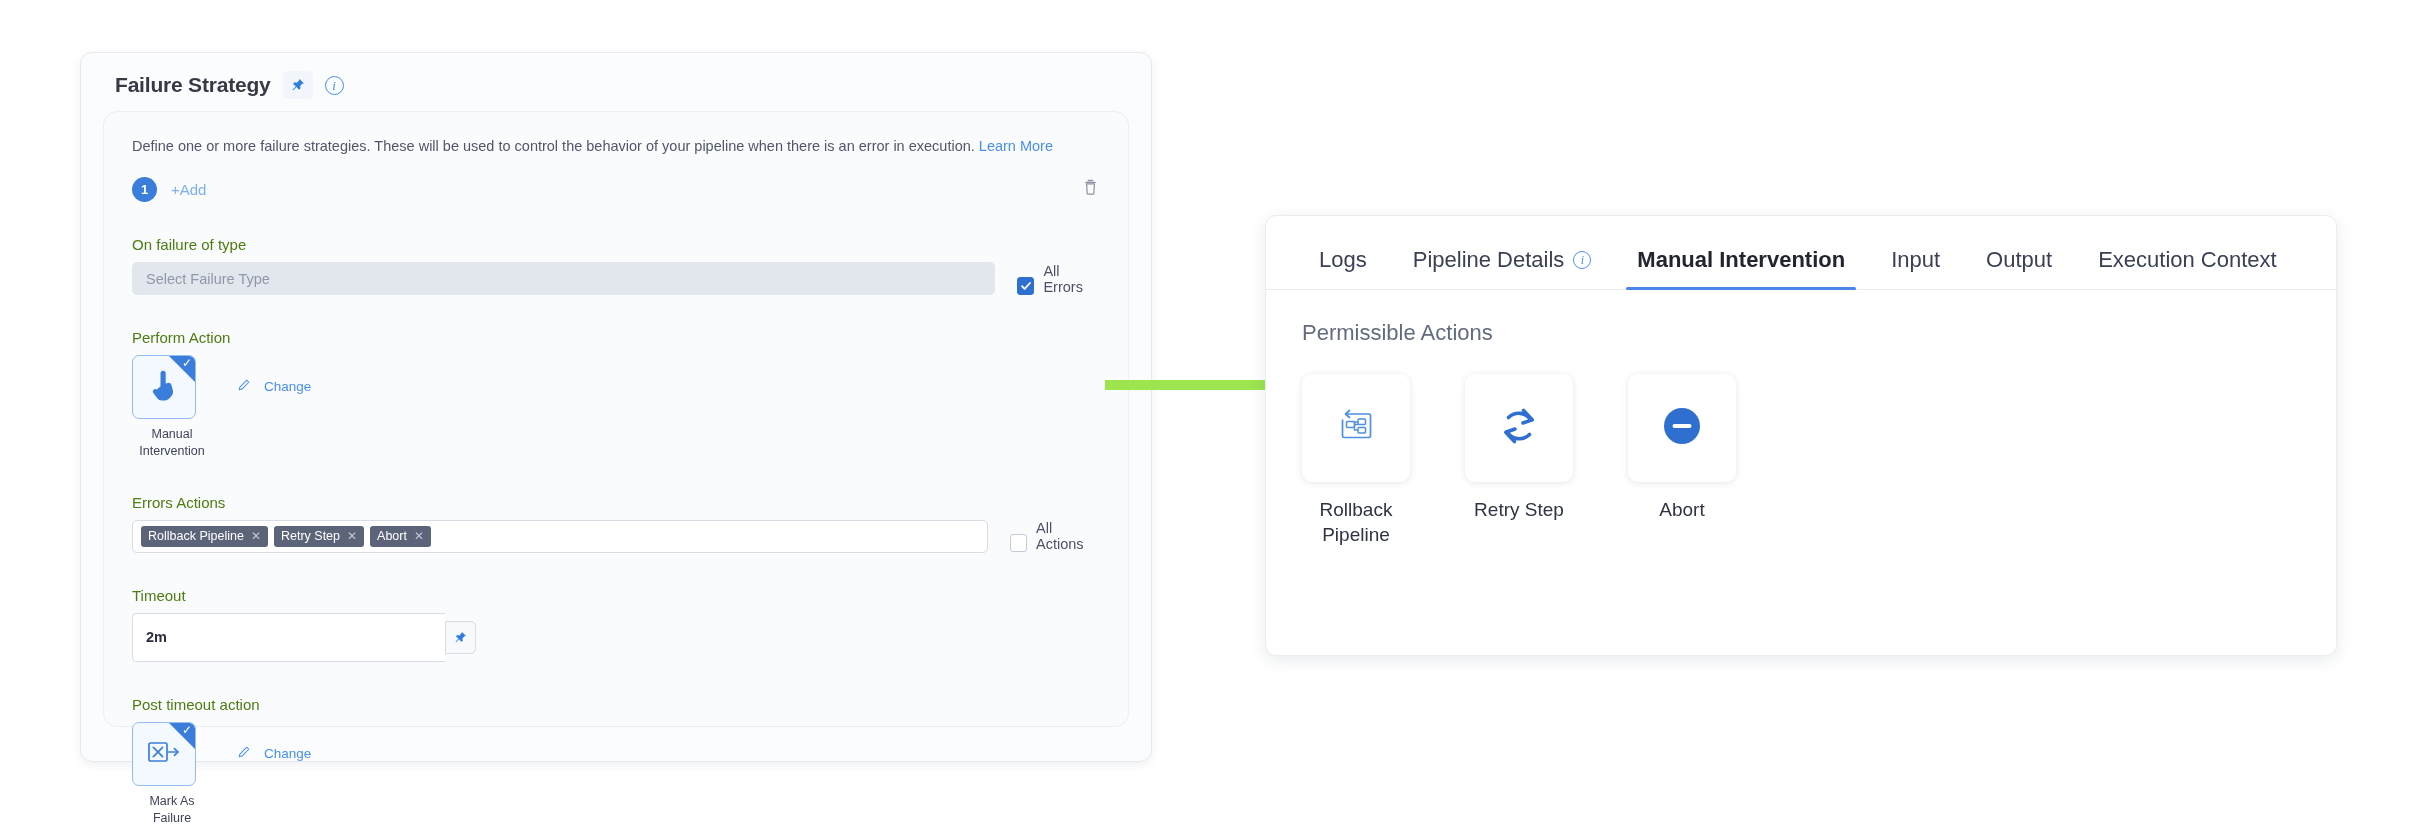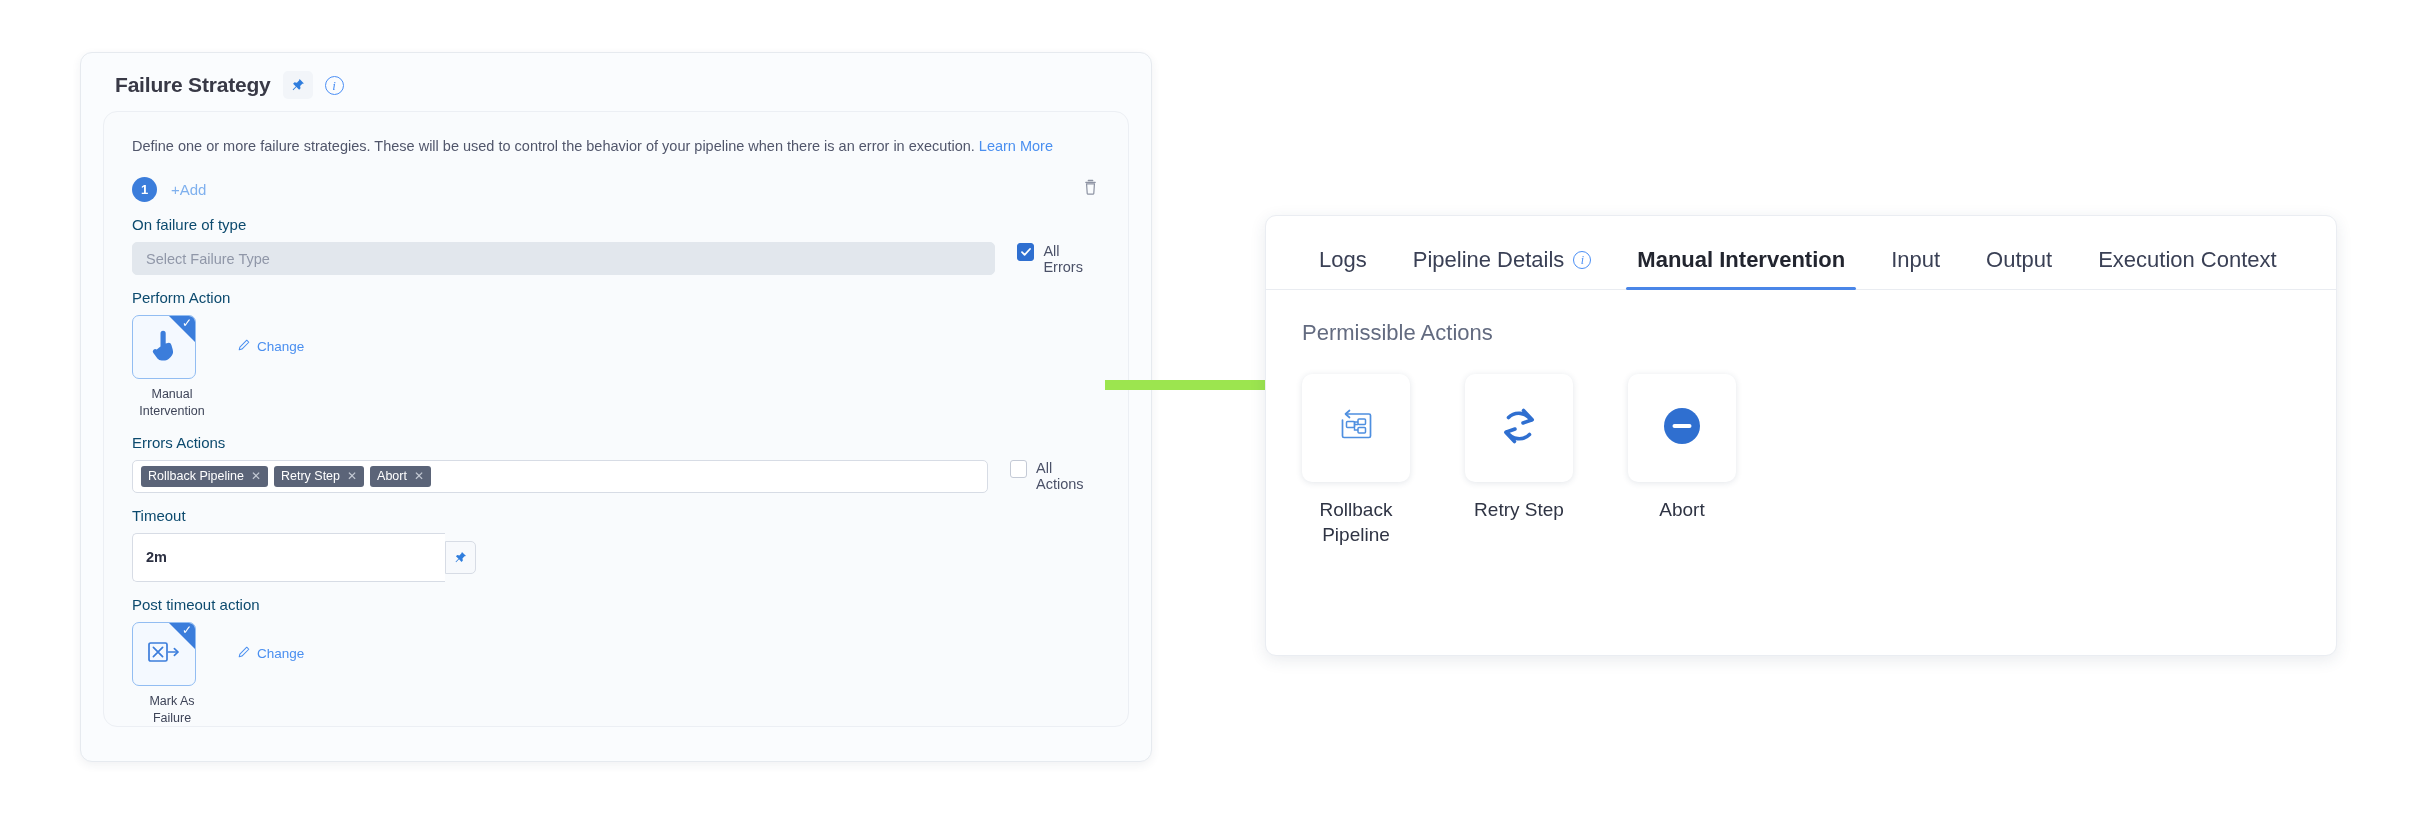--- a/index.html
+++ b/index.html
@@ -91,39 +91,39 @@
     cursor: pointer;
   }
   .trash-icon {
     position: absolute;
     right: 2px; top: 2px;
     cursor: pointer;
   }
 
   .fld-label {
     font-size: 15px;
-    color: #0c4a6e;
-    margin-top: 14px;
+    color: #4d7c0f;
+    margin-top: 34px;
     margin-bottom: 9px;
   }
   .line-ctl { display: flex; align-items: center; }
 
   .select-box {
     width: 903px; height: 33px;
     background: #e2e7ed;
     border: 1px solid #e2e7ed;
     border-radius: 5px;
     display: flex; align-items: center;
     padding-left: 13px;
     font-size: 14.5px;
     color: #9097a8;
     cursor: pointer;
   }
   .cb-wrap {
-    display: flex; align-items: flex-start;
+    display: flex; align-items: flex-end;
     margin-left: 22px;
     gap: 9px;
     cursor: pointer;
   }
   .cb {
     width: 18px; height: 18px;
     border-radius: 3px;
     display: flex; align-items: center; justify-content: center;
   }
   .cb.on { background: #2f6fd0; border: 1px solid #2f6fd0; }
@@ -159,21 +159,21 @@
   .tile-caption {
     width: 80px;
     margin-top: 7px;
     font-size: 12.5px;
     color: #3e4458;
     text-align: center;
     line-height: 1.35;
   }
   .change-link {
     display: flex; align-items: center;
-    gap: 7px;
+    gap: 14px;
     margin-left: 26px;
     margin-top: 24px;
     font-size: 13.5px;
     color: #4a8ff0;
     cursor: pointer;
   }
 
   
   .tag-input {
     width: 890px; height: 33px;

